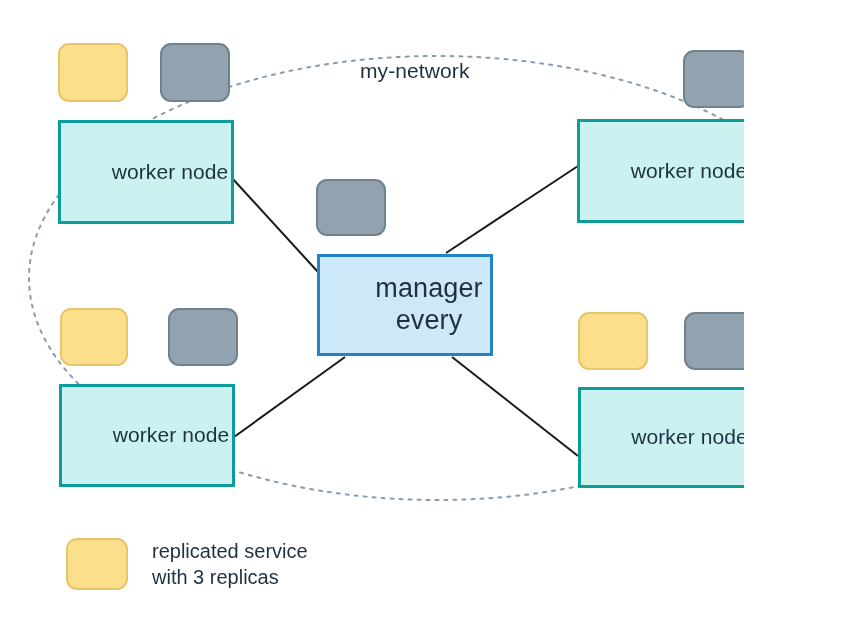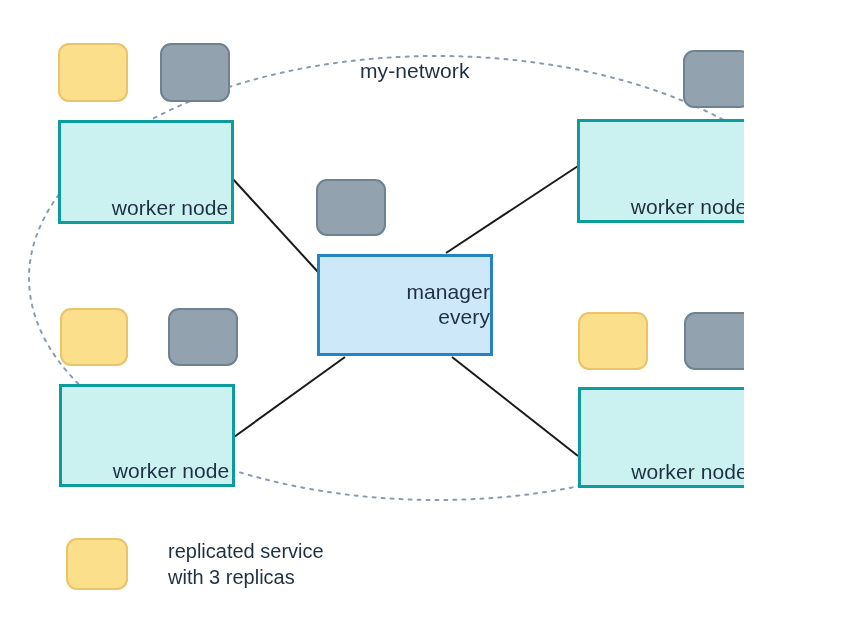--- a/index.html
+++ b/index.html
@@ -23,38 +23,38 @@
     left: 0;
     top: 0;
     width: 868px;
     height: 620px;
     pointer-events: none;
   }
   .node-box {
     position: absolute;
     box-sizing: border-box;
     display: flex;
-    align-items: flex-end;
+    align-items: center;
     justify-content: center;
     text-align: center;
     line-height: 1.18;
     letter-spacing: 0.1px;
     padding-left: 48px;
   }
   .worker-node {
     background: #CBF2F0;
     border: 3px solid #0E9B9B;
     color: #1F3042;
     font-size: 21px;
   }
   .manager-node {
     background: #CDE8F9;
     border: 3px solid #2383C4;
     color: #1F3042;
-    font-size: 21px;
+    font-size: 27px;
   }
   .service-chip {
     position: absolute;
     box-sizing: border-box;
     border-radius: 11px;
   }
   .chip-replicated {
     background: #FBDF8A;
     border: 2px solid #E8C46A;
   }
@@ -75,21 +75,21 @@
     align-items: center;
   }
   .legend-swatch {
     box-sizing: border-box;
     width: 62px;
     height: 52px;
     border-radius: 11px;
     flex: 0 0 auto;
   }
   .legend-text {
-    margin-left: 40px;
+    margin-left: 24px;
     color: #1F3042;
     font-size: 20px;
     line-height: 1.32;
     white-space: pre-line;
   }
 </style>
 </head>
 <body>
 
 <div id="canvas">

